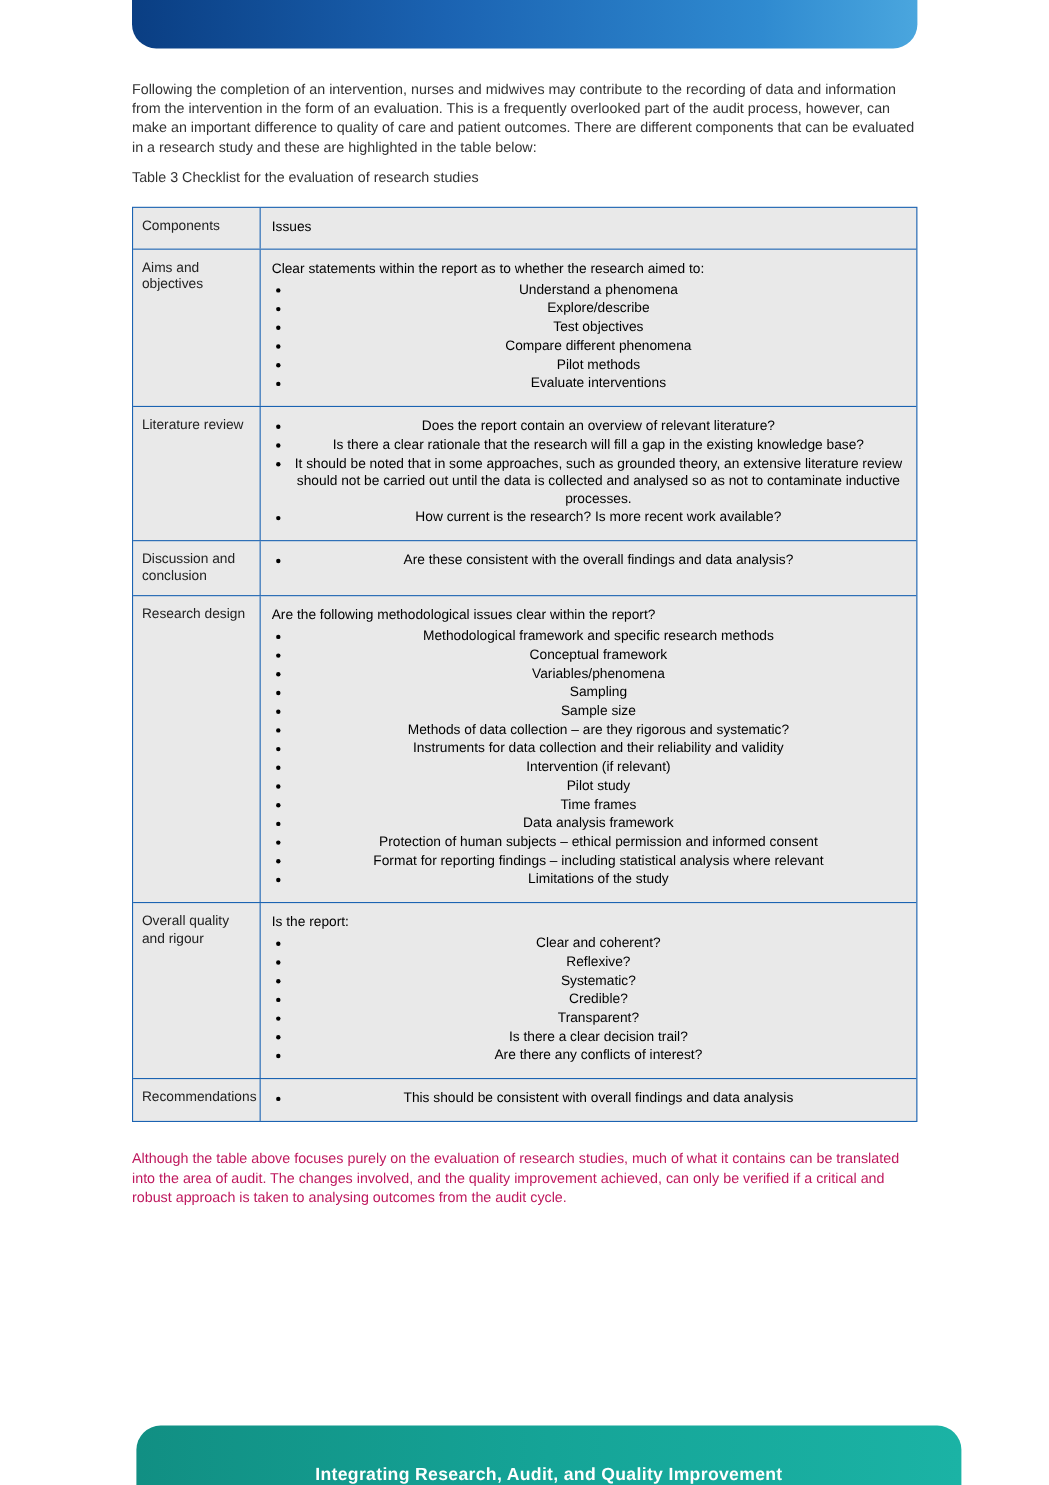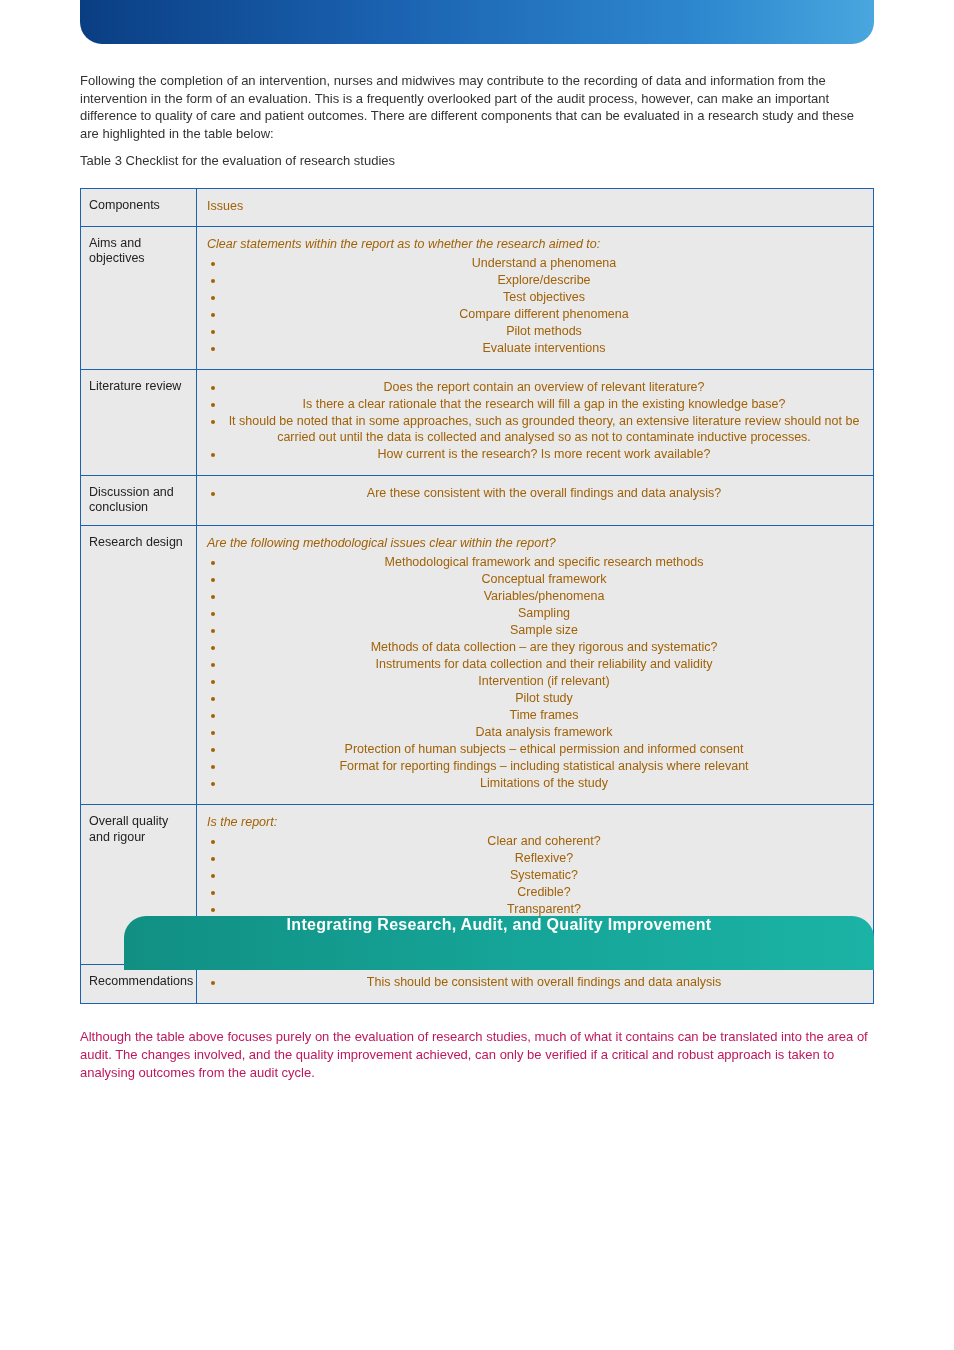--- a/index.html
+++ b/index.html
@@ -1,17 +1,17 @@
 <!DOCTYPE html>
 <html><head>
 <meta charset="utf-8">
 <style>
   * { box-sizing: border-box; margin: 0; padding: 0; }
   html, body { width: 954px; height: 1350px; background: #ffffff; font-family: Arial, Helvetica, sans-serif; }
-  .page { position: relative; width: 954px; height: 970px; padding: 0 80px; }
+  .page { position: relative; width: 954px; height: 1350px; padding: 0 120px; }
   .top-banner {
     height: 44px;
     background: linear-gradient(90deg, #0a3e83 0%, #1b63b2 40%, #2f8ad0 80%, #4aa6de 100%);
     border-bottom-left-radius: 22px;
     border-bottom-right-radius: 22px;
   }
   .intro-block { margin-top: 28px; color: #333; font-size: 13px; line-height: 1.35; }
   .intro-block p { margin-bottom: 10px; }
   .table-wrap { margin-top: 18px; border: 1.5px solid #1b63b2; background: #e9e9e9; }
   .row { display: flex; border-bottom: 1px solid #1b63b2; }
@@ -22,36 +22,36 @@
     border-right: 1px solid #1b63b2;
     padding: 9px 8px;
     font-size: 12.5px;
     color: #222;
     line-height: 1.25;
   }
   .cell-r {
     flex: 1;
     padding: 9px 10px 12px 10px;
     font-size: 12.5px;
-    color: #a16207;
+    color: #000000;
     line-height: 1.28;
   }
-  .cell-r .preamble { margin-bottom: 3px; font-style: italic; }
+  .cell-r .preamble { margin-bottom: 3px; }
   .cell-r ul { list-style: disc; padding-left: 18px; }
   .cell-r li { margin: 0 0 1px 0; text-align: center; }
   .hdr .cell-l, .hdr .cell-r { font-weight: normal; }
   .outro { margin-top: 24px; font-size: 13px; color: #be185d; line-height: 1.4; }
   .bottom-banner {
     position: absolute;
     left: 80px; right: 80px; bottom: 0;
     height: 54px;
     background: linear-gradient(90deg, #118f83 0%, #15a497 50%, #1bb3a5 100%);
     border-top-left-radius: 22px;
     border-top-right-radius: 22px;
-    display: flex; align-items: flex-start; justify-content: center;
+    display: flex; align-items: flex-end; justify-content: center;
     color: #ffffff; font-size: 16px; letter-spacing: .3px; font-weight: 600; margin-left: 44px;
   }
 </style>
 </head>
 <body>
 
 <div class="page">
   <div class="top-banner"></div>
 
   <div class="intro-block">

